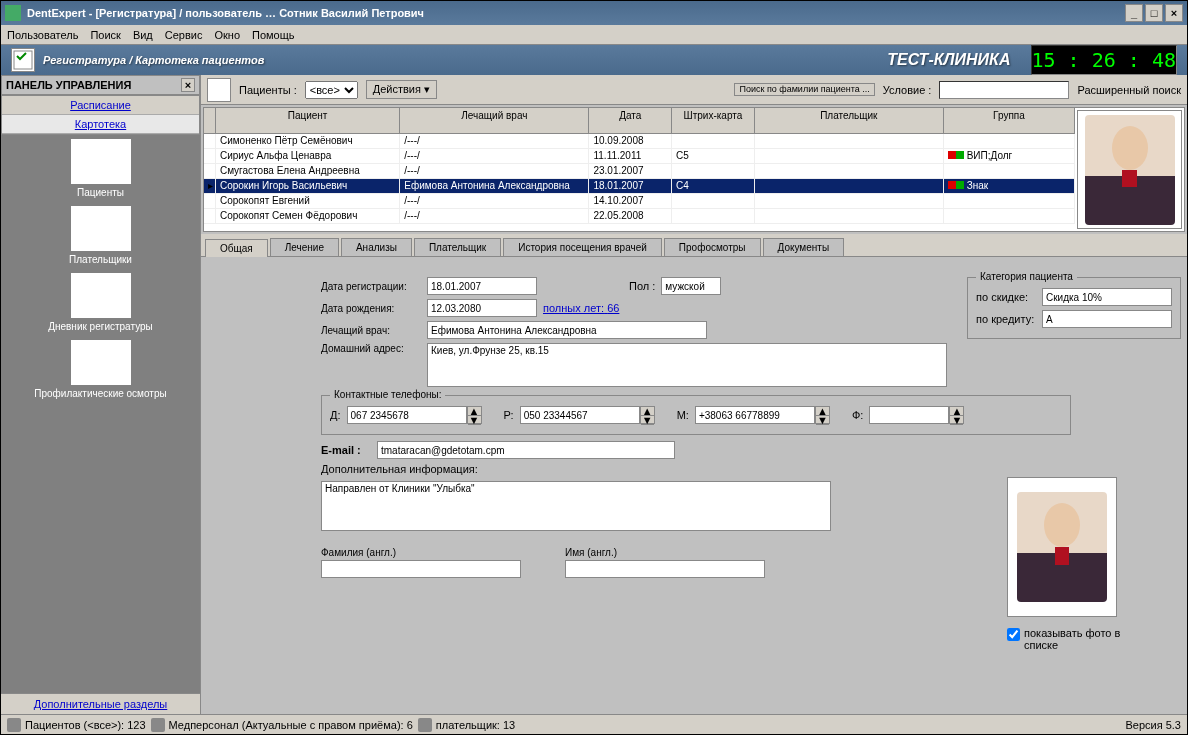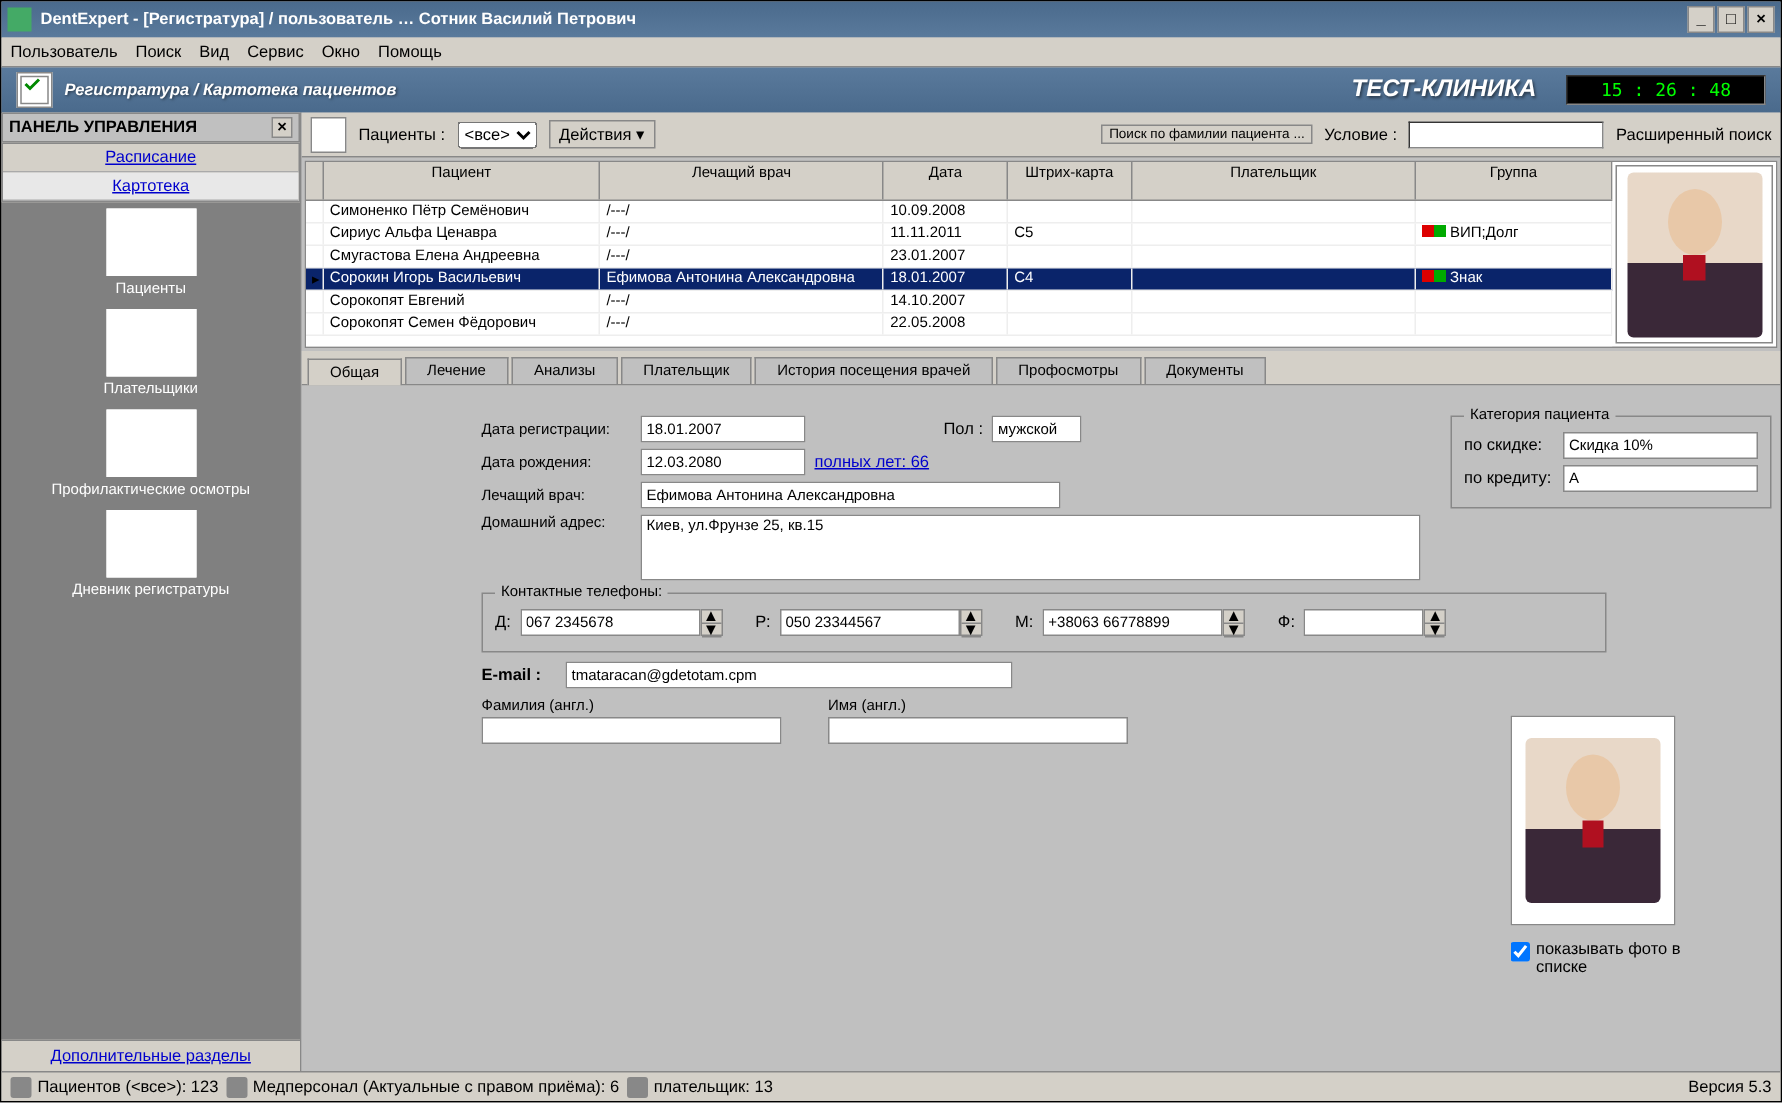--- a/index.html
+++ b/index.html
@@ -8,21 +8,21 @@
 .titlebar{height:24px;background:linear-gradient(to bottom,#4a6a8c,#5a7a9c);color:#fff;display:flex;align-items:center;padding:0 4px;font-weight:bold;font-size:13px}
 .titlebar .title{flex:1}
 .titlebar .btns{display:flex;gap:2px}
 .titlebar .btn{width:18px;height:18px;background:#d4d0c8;border:1px solid #888;display:flex;align-items:center;justify-content:center;font-size:11px;color:#000}
 .menubar{height:20px;background:#d4d0c8;display:flex;align-items:center;padding:0 6px;gap:12px;border-bottom:1px solid #888}
 .menubar span{cursor:pointer}
 .header{height:30px;background:linear-gradient(to bottom,#5a7a9c,#4a6a8c);color:#fff;display:flex;align-items:center;padding:0 10px;font-size:16px;font-weight:bold;font-style:italic;text-shadow:1px 1px 2px rgba(0,0,0,.5)}
 .header .hicon{width:24px;height:24px;background:#fff;border:1px solid #888;margin-right:8px}
 .header .htitle{flex:1}
 .header .clinic{margin-right:20px;font-size:16px}
-.clock{background:#000;color:#0f0;font-family:monospace;font-size:12px;padding:2px 22px;border:1px inset #888;font-weight:normal;font-style:normal}
+.clock{background:#000;color:#0f0;font-family:monospace;font-size:20px;padding:2px 0;border:1px inset #888;font-weight:normal;font-style:normal}
 .body{flex:1;display:flex;overflow:hidden}
 .sidebar{width:200px;background:#d4d0c8;border-right:1px solid #888;display:flex;flex-direction:column}
 .side-title{background:#c0c0c0;border:1px solid #888;padding:2px 4px;font-weight:bold;font-size:10px;display:flex;align-items:center;justify-content:space-between}
 .side-title .x{background:#d4d0c8;border:1px solid #888;width:14px;height:14px;text-align:center;line-height:12px}
 .side-links{border:1px solid #888;background:#d4d0c8}
 .side-link{display:block;text-align:center;color:#0000cc;padding:3px;border-bottom:1px solid #aaa;text-decoration:underline;cursor:pointer}
 .side-link.active{background:#e8e8e8}
 .side-items{flex:1;overflow:auto;padding:4px;text-align:center}
 .side-item{margin-bottom:8px;color:#fff;cursor:pointer}
 .side-item .thumb{width:60px;height:45px;background:#fff;border:2px solid #fff;margin:0 auto 2px;display:block}
@@ -115,22 +115,22 @@
         <span>ПАНЕЛЬ УПРАВЛЕНИЯ</span>
         <span class="x">×</span>
       </div>
       <div class="side-links">
         <span class="side-link">Расписание</span>
         <span class="side-link active">Картотека</span>
       </div>
       <div class="side-items">
         <div class="side-item"><span class="thumb"></span><span class="lbl">Пациенты</span></div>
         <div class="side-item"><span class="thumb"></span><span class="lbl">Плательщики</span></div>
+        <div class="side-item"><span class="thumb"></span><span class="lbl">Дневник регистратуры</span></div>
         <div class="side-item"><span class="thumb"></span><span class="lbl">Профилактические осмотры</span></div>
-        <div class="side-item"><span class="thumb"></span><span class="lbl">Дневник регистратуры</span></div>
       </div>
       <div class="side-bottom">Дополнительные разделы</div>
     </div>
 
     <div class="main">
       <div class="toolbar">
         <span class="tbicon"></span>
         <span>Пациенты :</span>
         <select><option>&lt;все&gt;</option></select>
         <span class="actbtn"><span>Действия</span> ▾</span>
@@ -301,21 +301,25 @@
                   <div>▼</div>
                 </span>
               </span>
           </div>
         </div>
 
         <div class="form-row" style="margin-top:0">
           <span style="font-weight:bold;width:50px">E-mail :</span>
           <input style="width: 298px;" value="tmataracan@gdetotam.cpm">
         </div>
-        <div class="form-row" style="margin-top:6px;gap:31px">
+        <div class="form-row" style="flex-direction:column;align-items:flex-start">
+          <span>Дополнительная информация:</span>
+          <textarea style="width: 510px; height: 50px;">Направлен от Клиники "Улыбка"</textarea>
+        </div>
+        <div class="form-row" style="margin-top:16px;gap:44px">
           <div><div style="font-size:10px;margin-bottom:2px">Фамилия (англ.)</div><input style="width: 200px;" value=""></div>
           <div><div style="font-size:10px;margin-bottom:2px">Имя (англ.)</div><input style="width: 200px;" value=""></div>
         </div>
 
         <div class="photo2">
             <div class="photo-inner">
               <div class="avatar"></div>
             </div>
           </div>
         <label class="chk">

